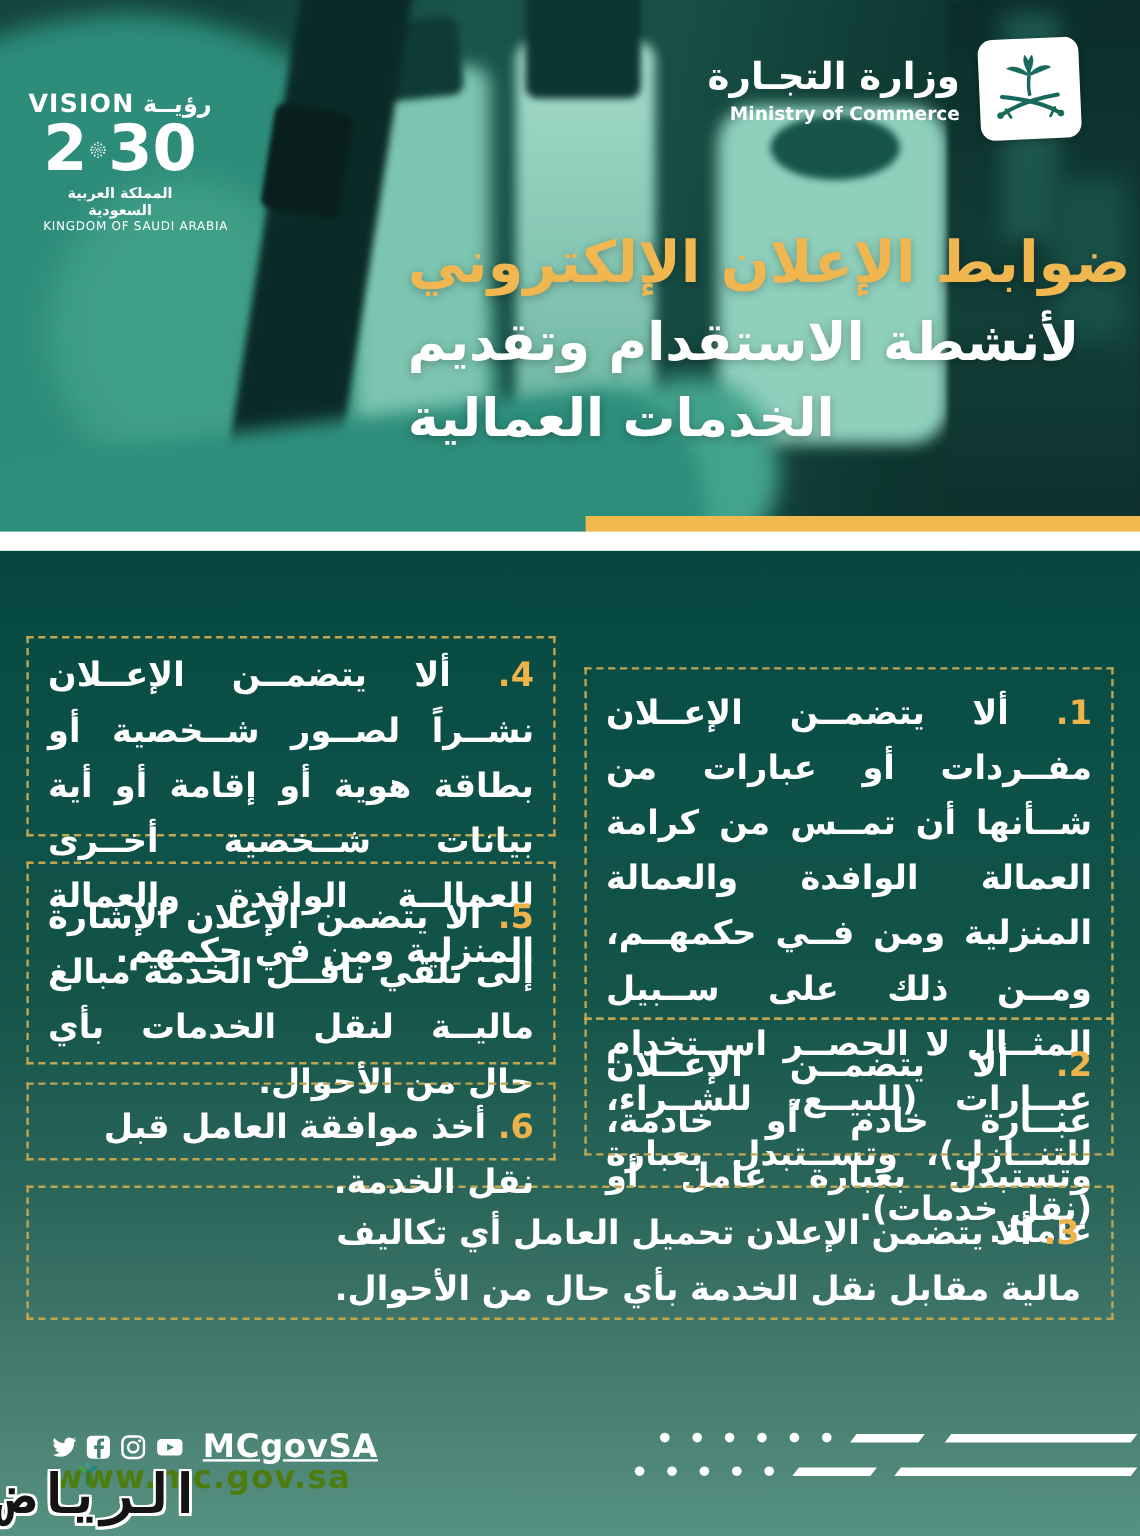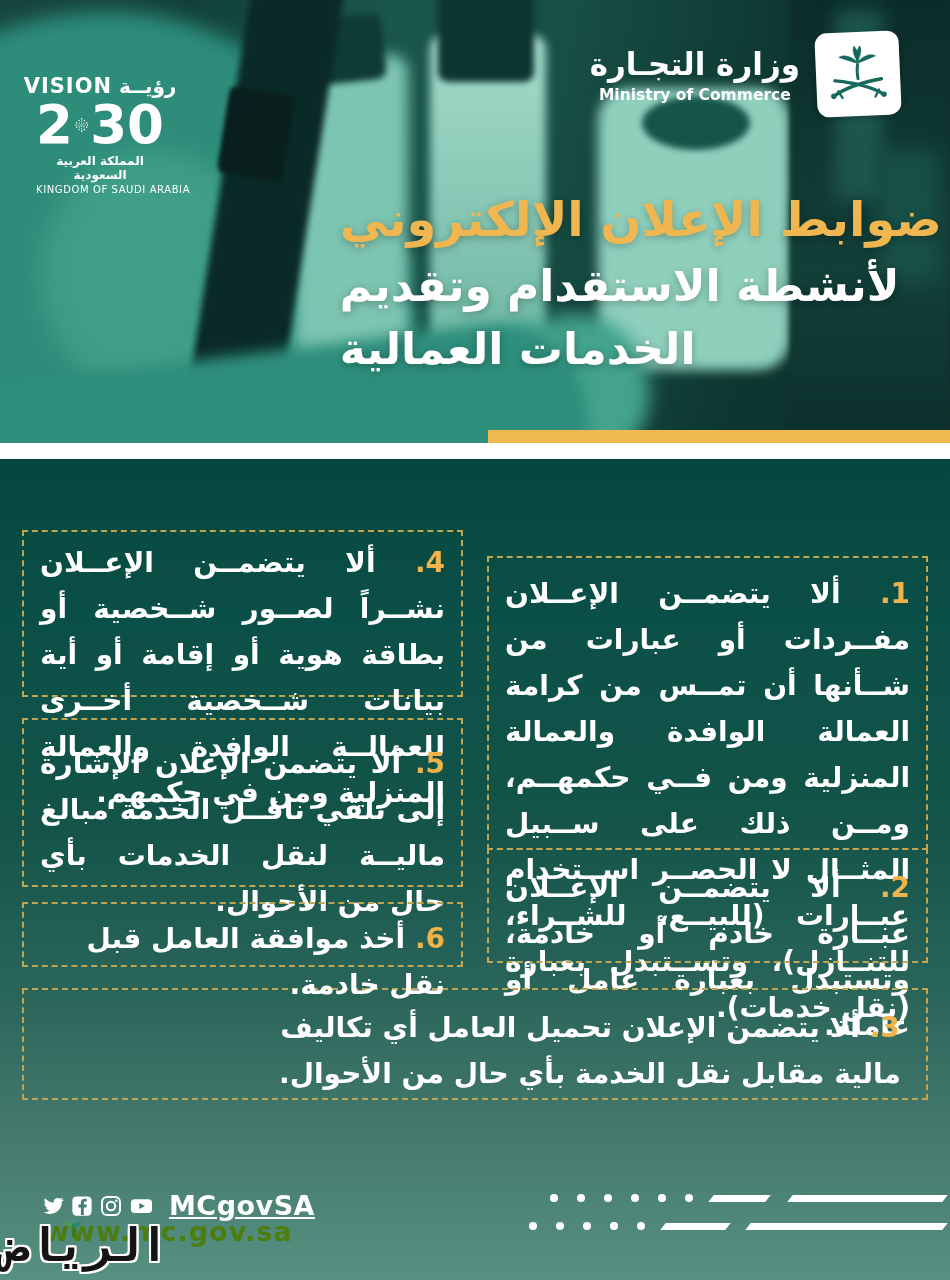--- a/index.html
+++ b/index.html
@@ -29,21 +29,21 @@
   .vision{position:absolute;left:36px;top:26px;width:128px;color:#fff;text-align:center;z-index:10;}
   .v-row1{display:flex;justify-content:center;align-items:baseline;gap:7px;font-weight:bold;font-size:21px;letter-spacing:1px;}
   .v-row1 .ar{font-size:20px;letter-spacing:0;margin-top:48px;}
   .v-year{display:flex;justify-content:center;align-items:center;font-size:53px;font-weight:bold;line-height:1;margin-top:0px;}
   .v-year svg{margin:0 1px;}
   .v-sub-ar{font-size:12px;font-weight:bold;margin-top:3px;}
   .v-sub-en{font-size:10px;font-weight:normal;letter-spacing:.6px;margin-top:2px;white-space:nowrap;}
 
   
   .moc{position:absolute;right:50px;top:32px;display:flex;gap:16px;align-items:flex-start;z-index:10;color:#fff;}
-  .moc-text{text-align:center;margin-top:14px;}
+  .moc-text{text-align:right;margin-top:14px;}
   .moc-ar{font-size:31px;font-weight:bold;direction:rtl;}
   .moc-en{font-size:15.5px;font-weight:bold;margin-top:4px;}
   .moc-tile{width:84px;height:84px;background:#ffffff;border-radius:12px;transform:rotate(-2.5deg);display:flex;align-items:center;justify-content:center;box-shadow:0 2px 6px rgba(0,0,0,.25);}
 
   
   .hero-title{position:absolute;top:192px;right:8px;text-align:left;direction:rtl;font-weight:bold;z-index:10;text-shadow:0 2px 8px rgba(0,0,0,.28);}
   .t1{font-size:48px;color:#f0b750;line-height:1.15;margin-bottom:14px;}
   .t2,.t3{font-size:44px;color:#ffffff;line-height:1.15;margin-bottom:12px;}
 
   .gold-bar{position:absolute;left:488px;top:430px;width:462px;height:14px;background:#efb94e;z-index:12;}
@@ -197,21 +197,21 @@
 
   <section class="rule-box box4">
     <p><span class="num">4.</span> <span>ألا يتضمــن الإعــلان نشــراً لصــور شــخصية أو بطاقة هوية أو إقامة أو أية بيانات شــخصية أخــرى للعمالــة الوافدة والعمالة المنزلية ومن في حكمهم.</span></p>
   </section>
 
   <section class="rule-box box5">
     <p><span class="num">5.</span> <span>ألا يتضمن الإعلان الإشارة إلى تلقي ناقــل الخدمة مبالغ ماليــة لنقل الخدمات بأي حال من الأحوال.</span></p>
   </section>
 
   <section class="rule-box box6">
-    <p><span class="num">6.</span> <span>أخذ موافقة العامل قبل نقل خادمة.</span></p>
+    <p><span class="num">6.</span> <span>أخذ موافقة العامل قبل نقل الخدمة.</span></p>
   </section>
 
   <div class="social-row">
     <svg width="22" height="22" viewBox="0 0 24 24">
       <path fill="#ffffff" d="M23.4 4.9c-.8.36-1.7.6-2.6.72a4.5 4.5 0 0 0 2-2.5c-.88.52-1.86.9-2.9 1.1A4.53 4.53 0 0 0 12.6 7.3c0 .36.03.7.1 1.04-3.77-.2-7.12-2-9.36-4.75-.4.67-.6 1.45-.6 2.3 0 1.56.8 2.95 2 3.77-.74-.03-1.44-.23-2.05-.57v.06c0 2.2 1.56 4.03 3.64 4.44-.67.2-1.37.2-2.06.08.58 1.8 2.26 3.12 4.25 3.16a9.1 9.1 0 0 1-6.72 1.88A12.8 12.8 0 0 0 8.77 20.7c8.35 0 12.92-6.92 12.92-12.93v-.6c.9-.63 1.66-1.43 2.26-2.34z"></path>
     </svg>
     <svg width="22" height="22" viewBox="0 0 24 24">
       <rect x="1.5" y="1.5" width="21" height="21" rx="4.5" fill="#ffffff"></rect>
       <path fill="#3f7f74" d="M15.4 7.1h1.8V4.2c-.9-.1-1.8-.15-2.4-.15-2.4 0-4 1.45-4 4.1v2.3H8.1v3.1h2.7v8.2h3.2v-8.2h2.7l.4-3.1h-3.1V8.6c0-.9.25-1.5 1.4-1.5z"></path>
     </svg>

